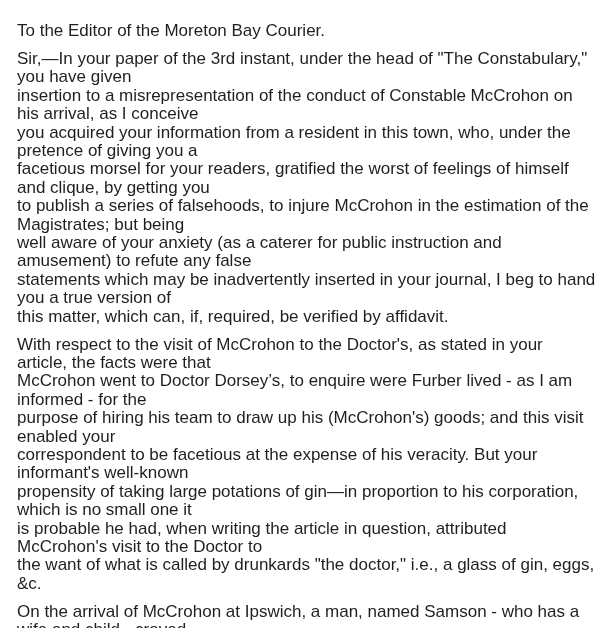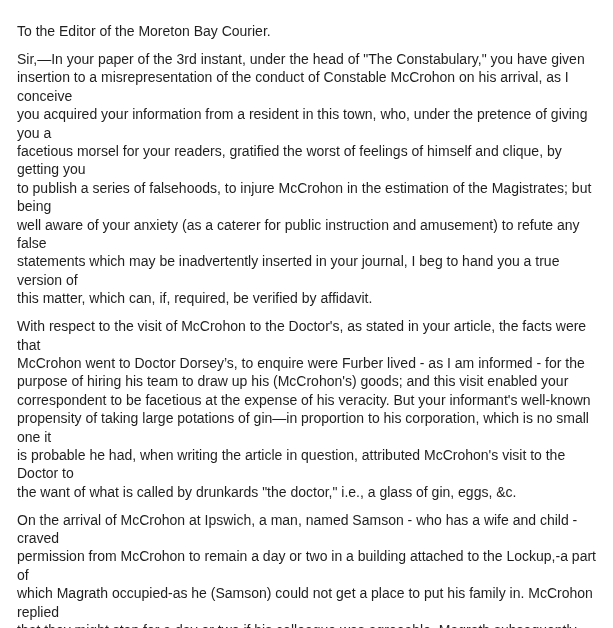--- a/index.html
+++ b/index.html
@@ -13,21 +13,21 @@
     height: 628px;
     overflow: hidden;
   }
   .page {
     box-sizing: border-box;
     width: 613px;
     height: 628px;
     padding: 22px 16px 0 17px;
     background: #ffffff;
     font-family: "Liberation Sans", "DejaVu Sans", sans-serif;
-    font-size: 14px;
+    font-size: 17px;
     color: #1f1f1f;
   }
   .para {
     margin: 0 0 9.5px 0;
     line-height: 18.4px;
     white-space: pre-line;
     letter-spacing: 0;
   }
 </style>
 </head>

